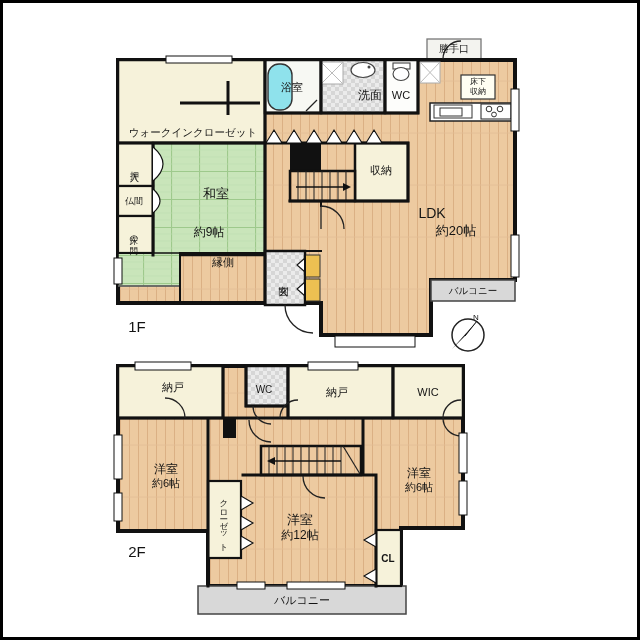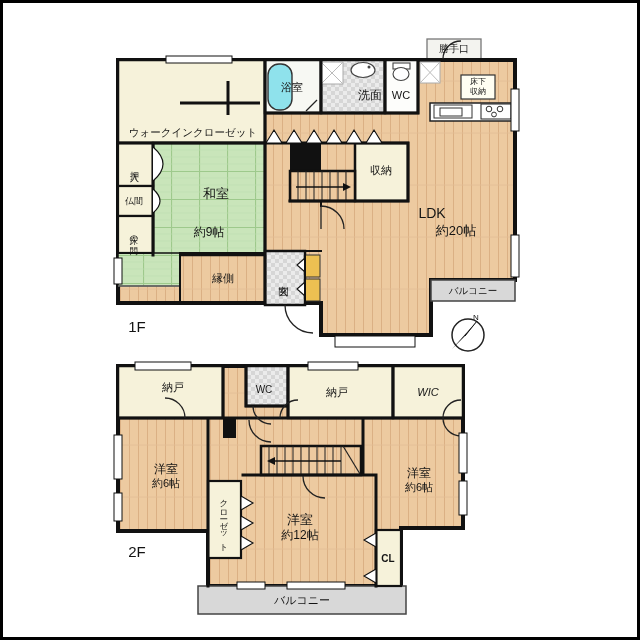--- a/index.html
+++ b/index.html
@@ -175,32 +175,32 @@
 <div class="lbl" style="left:398px;top:92px;font-size:11px;">WC</div>
 <div class="lbl" style="left:451px;top:46px;font-size:10px;">勝手口</div>
 <div class="lbl" style="left:475px;top:79px;font-size:8px;">床下</div>
 <div class="lbl" style="left:475px;top:89px;font-size:8px;">収納</div>
 <div class="lbl" style="left:378px;top:167px;font-size:11px;">収納</div>
 <div class="lbl" style="left:206px;top:190px;font-size:13px;margin-left:7px;">和室</div>
 <div class="lbl" style="left:206px;top:205px;font-size:12px;margin-top:24px;">約9帖</div>
 <div class="lbl v" style="left:131px;top:162px;font-size:9px;">押入</div>
 <div class="lbl" style="left:131px;top:198px;font-size:9px;">仏間</div>
 <div class="lbl v" style="left:131px;top:232px;font-size:8.5px;">床の間</div>
-<div class="lbl" style="left:220px;top:275px;font-size:11px;">縁側</div>
+<div class="lbl" style="left:220px;top:259px;font-size:11px;">縁側</div>
 <div class="lbl v" style="left:280px;top:276px;font-size:10px;">玄関</div>
 <div class="lbl" style="left:429px;top:210px;font-size:14px;">LDK</div>
 <div class="lbl" style="left:429px;top:227px;font-size:13px;margin-left:24px;">約20帖</div>
 <div class="lbl" style="left:470px;top:288px;font-size:9.5px;">バルコニー</div>
 <div class="lbl" style="left:134px;top:323px;font-size:15px;">1F</div>
 <div class="lbl" style="left:473px;top:315px;font-size:8px;">N</div>
 
 <div class="lbl" style="left:170px;top:384px;font-size:11px;">納戸</div>
 <div class="lbl" style="left:261px;top:387px;font-size:10px;">WC</div>
 <div class="lbl" style="left:334px;top:389px;font-size:11px;">納戸</div>
-<div class="lbl" style="left:425px;top:389px;font-size:11px;font-style:italic;">WIC</div>
+<div class="lbl" style="left:425px;top:389px;font-size:11px;">WIC</div>
 <div class="lbl" style="left:163px;top:466px;font-size:12px;">洋室</div>
 <div class="lbl" style="left:163px;top:480px;font-size:11px;">約6帖</div>
 <div class="lbl v" style="left:221px;top:517px;font-size:8.5px;">クローゼット</div>
 <div class="lbl" style="left:297px;top:516px;font-size:13px;">洋室</div>
 <div class="lbl" style="left:297px;top:532px;font-size:12px;">約12帖</div>
 <div class="lbl" style="left:385px;top:556px;font-size:10px;font-weight:bold;">CL</div>
 <div class="lbl" style="left:416px;top:470px;font-size:12px;">洋室</div>
 <div class="lbl" style="left:416px;top:484px;font-size:11px;">約6帖</div>
 <div class="lbl" style="left:299px;top:597px;font-size:11px;">バルコニー</div>
 <div class="lbl" style="left:134px;top:548px;font-size:15px;">2F</div>

